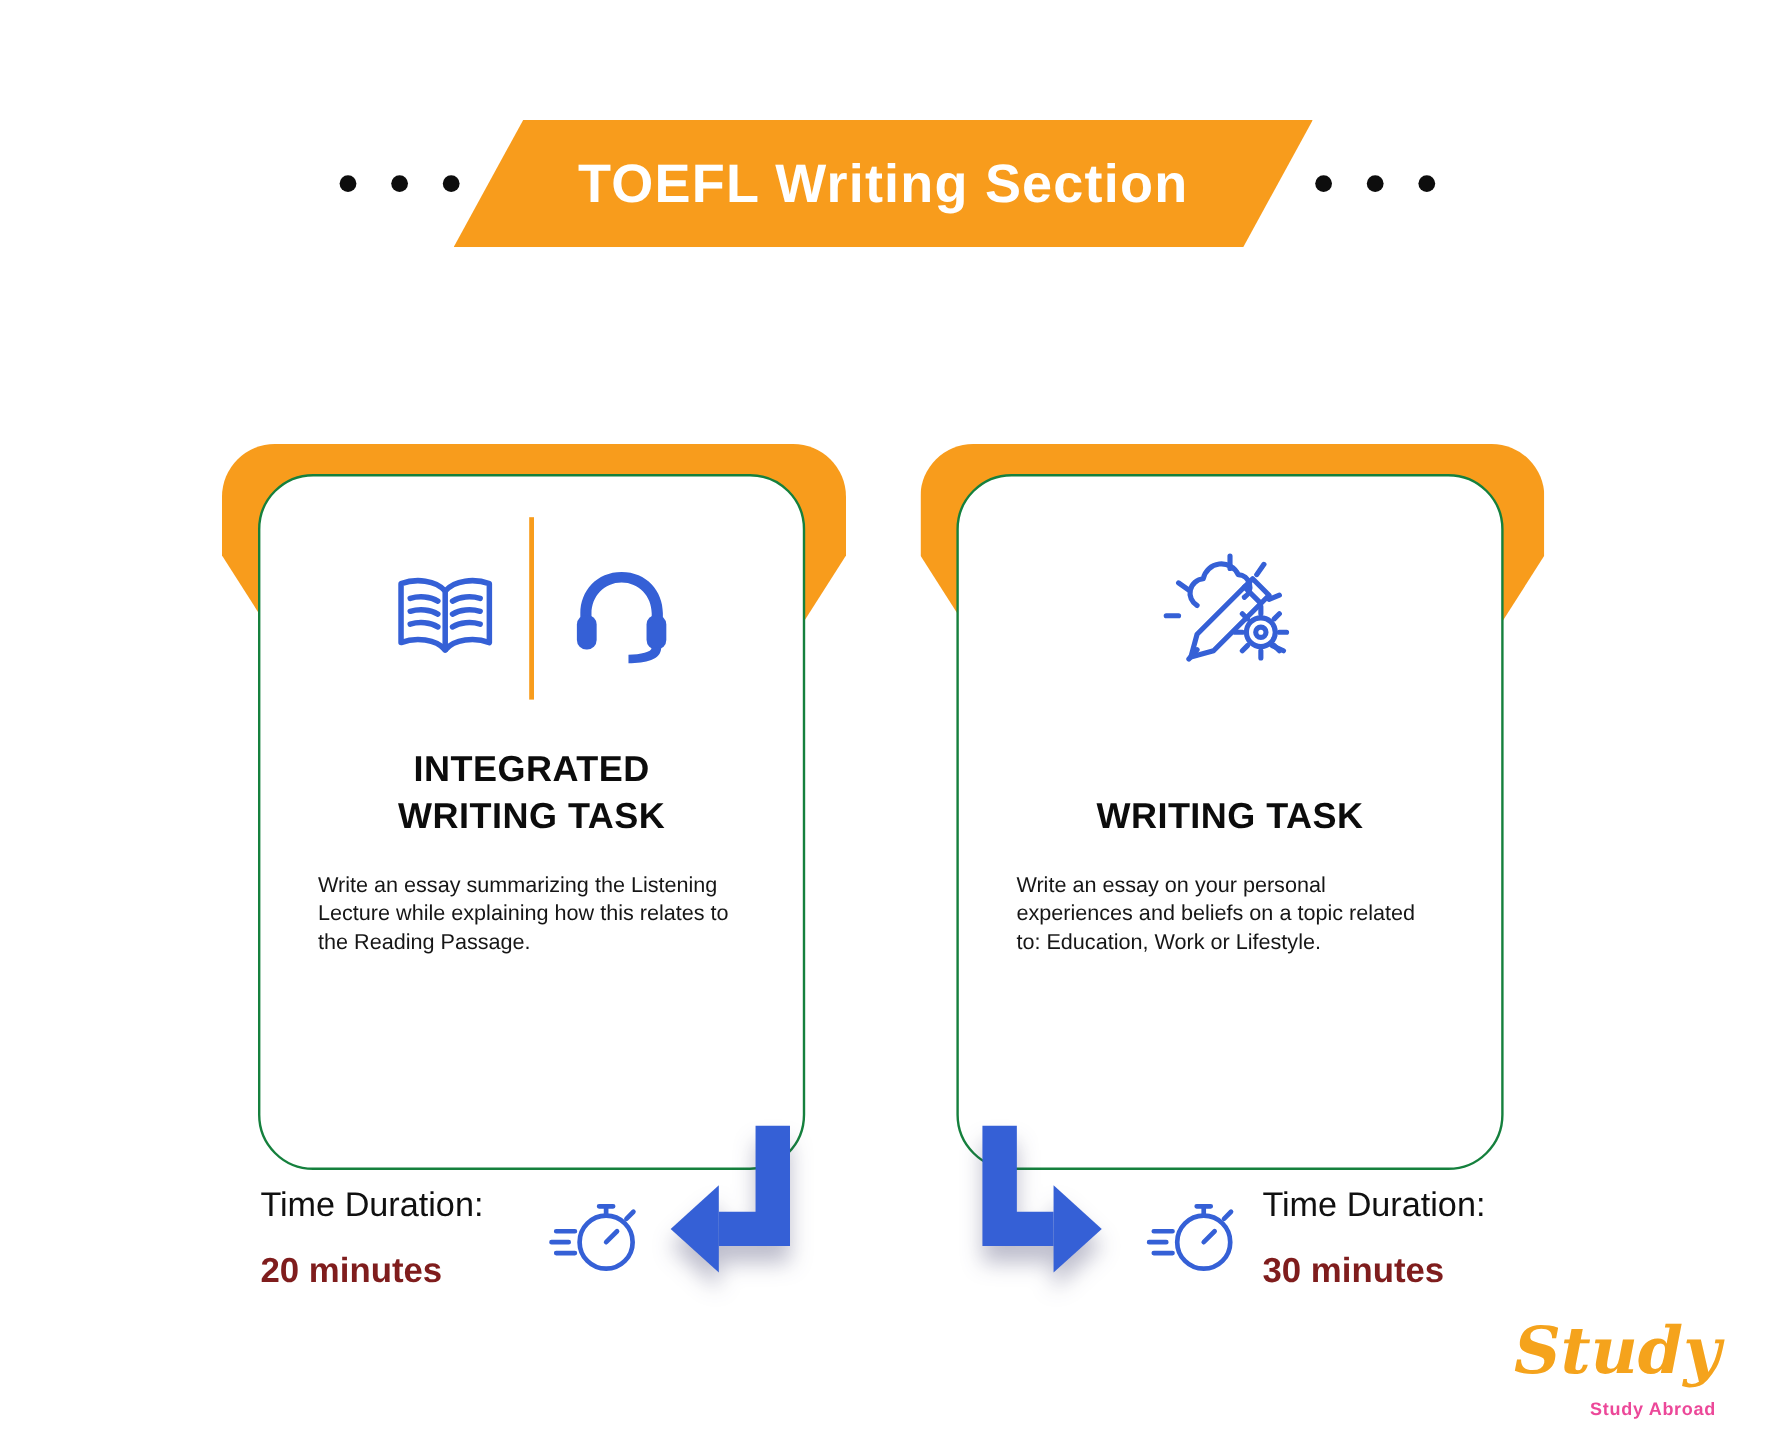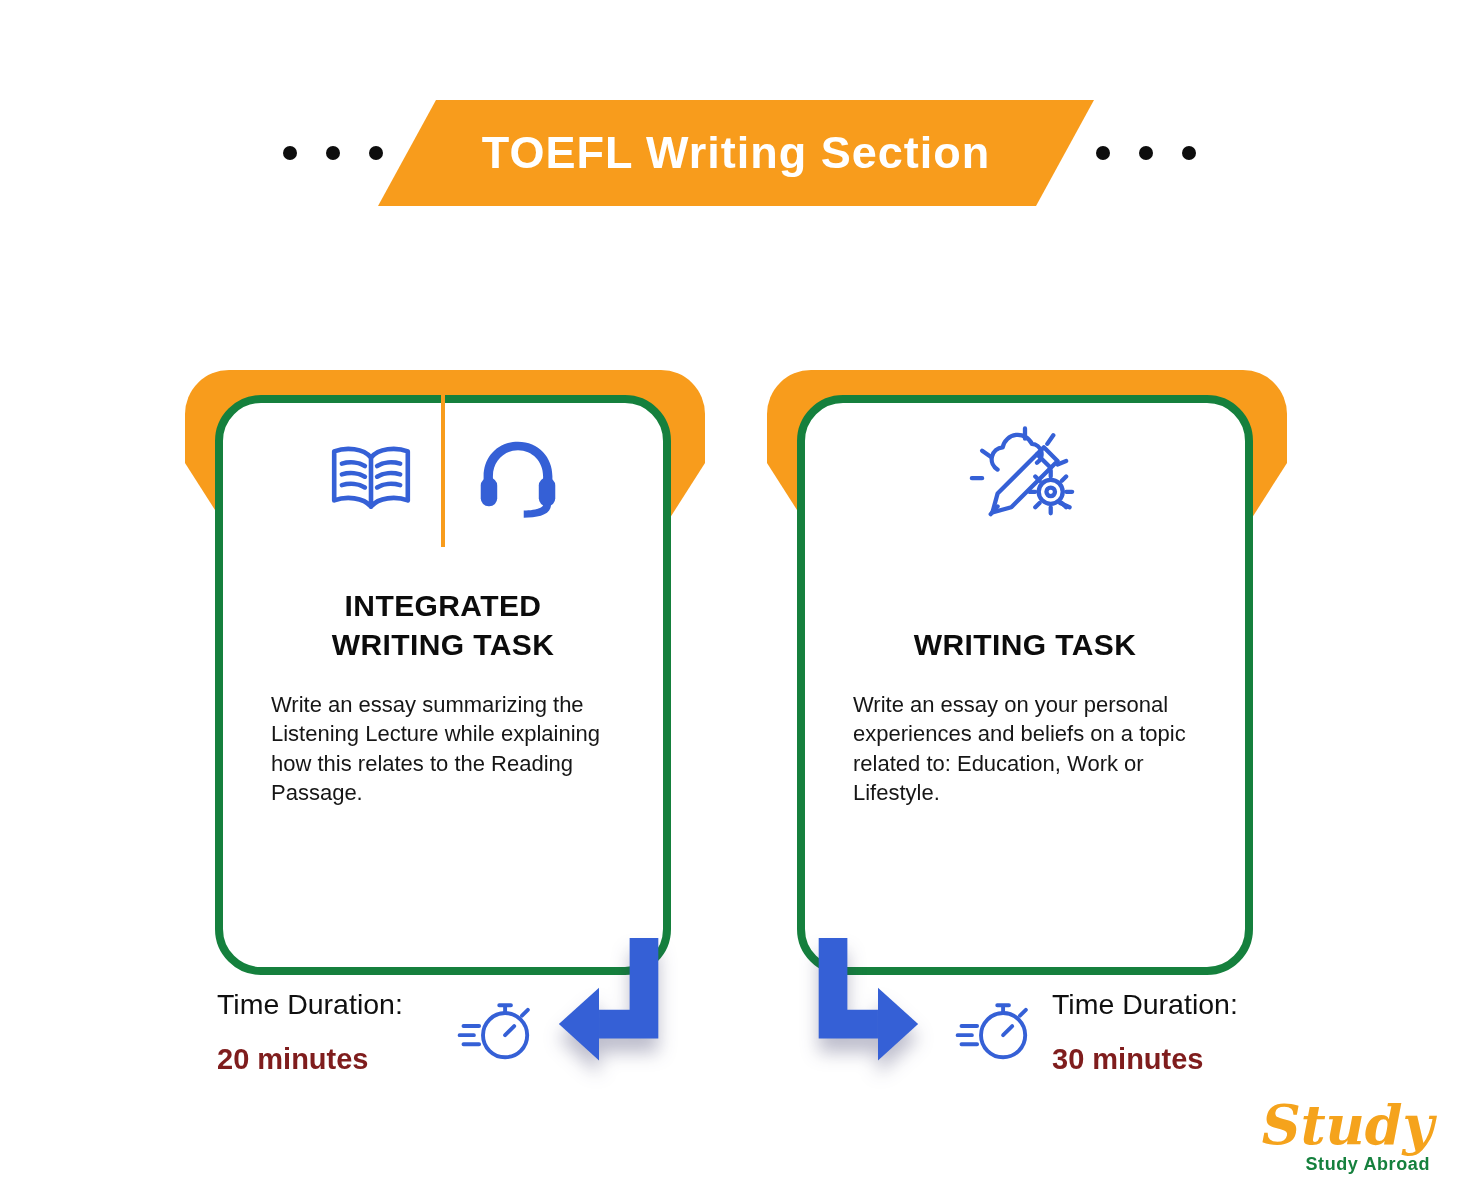--- a/index.html
+++ b/index.html
@@ -40,40 +40,41 @@
     position: absolute; top: 0; left: 0; width: 520px; height: 150px;
     background: #F89C1C;
     border-radius: 44px 44px 0 0;
     clip-path: polygon(0 0, 100% 0, 100% 62%, 93% 100%, 7% 100%, 0 62%);
     z-index: 0;
   }
   .card {
     position: absolute; top: 25px; left: 30px;
     width: 456px; height: 580px;
     background: #ffffff;
-    border: 8px solid #15803d;
+    border: 2px solid #15803d;
     border-radius: 46px;
     z-index: 1;
+    padding-top: 42px;
   }
   .icon-row {
     position: relative; height: 155px;
     display: flex; align-items: center; justify-content: center; gap: 58px;
   }
   .icon-divider {
     position: absolute; left: 50%; top: -8px; transform: translateX(-50%);
     width: 4px; height: 152px; background: #F89C1C;
   }
   .card h2 {
     margin: 28px 0 0 0; text-align: center;
     font-size: 30px; font-weight: 800; letter-spacing: 0.4px;
     line-height: 1.3; color: #0c0c0c;
   }
   .card p {
     margin: 26px 48px 0 48px;
-    font-size: 22px; line-height: 1.33; color: #161616;
+    font-size: 18px; line-height: 1.33; color: #161616;
     hyphens: manual;
   }
 
   
   .time-text { position: absolute; z-index: 2; }
   .time-text .label { font-size: 28.5px; color: #101010; }
   .time-text .value { font-size: 29px; font-weight: 800; color: #7f1d1d; margin-top: 22px; }
   .left .time-text { left: 32px; top: 618px; }
   .right .time-text { left: 285px; top: 618px; }
 
@@ -86,22 +87,22 @@
   .right .elbow-arrow { left: 42px; top: 568px; }
 
   
   .brand { position: absolute; right: 38px; top: 1098px; text-align: right; z-index: 1; }
   .brand-name {
     font-family: "DejaVu Serif", serif;
     font-style: italic; font-weight: bold;
     font-size: 54px; color: #F5A31C; line-height: 1;
   }
   .brand-sub {
-    font-size: 18px; letter-spacing: 0.6px; color: #15803d;
-    margin-top: 2px; padding-right: 4px; font-weight: bold;
+    font-size: 15px; letter-spacing: 0.6px; color: #ec4899;
+    margin-top: 14px; padding-right: 4px; font-weight: bold;
   }
 </style>
 </head>
 <body>
 
 <div>
 
   <header class="header">
     <div class="dots dots-left">
       <span class="dot"></span>

